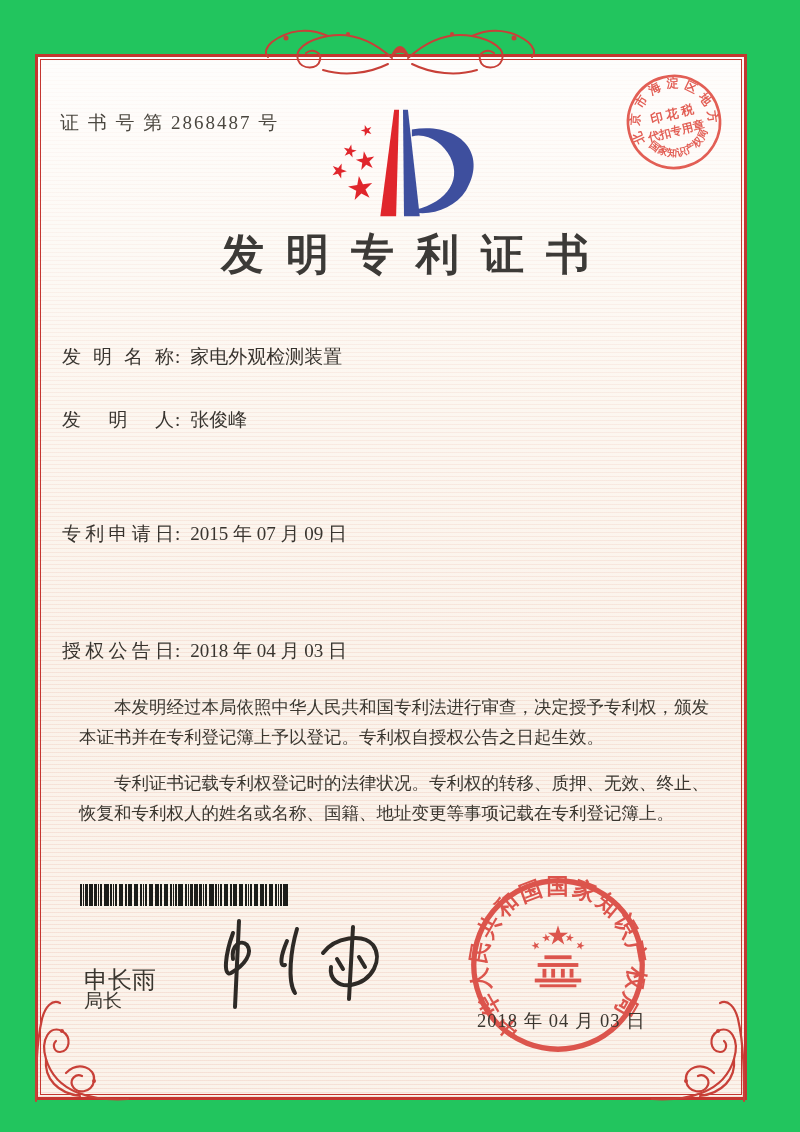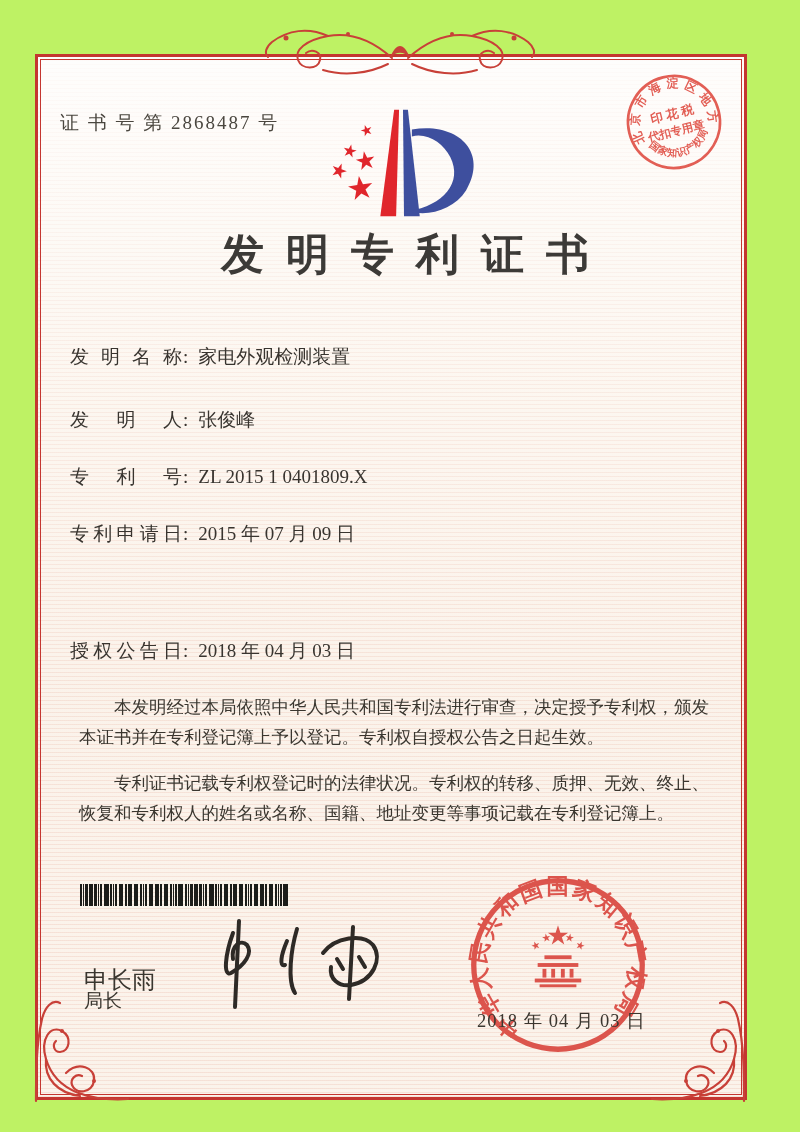--- a/index.html
+++ b/index.html
@@ -1,38 +1,38 @@
 <!DOCTYPE html>
 <html><head>
 <meta charset="utf-8">
 <style>
   html,body{margin:0;padding:0;background:#ffffff;}
   .page{
-    position:relative;width:800px;height:1132px;background:#bef264;overflow:hidden;
+    position:relative;width:800px;height:1132px;background:#22c55e;overflow:hidden;
     font-family:"Liberation Serif","DejaVu Serif",serif;color:#35322e;
   }
   
   .frame{
     position:absolute;left:35px;top:54px;width:712px;height:1046px;
     border:3px solid #c43630;box-sizing:border-box;
     background:
       linear-gradient(180deg,rgba(255,255,255,.85) 0%,rgba(255,252,248,.4) 30%,rgba(250,235,226,.15) 60%,rgba(248,228,218,.05) 100%),
       repeating-linear-gradient(0deg,rgba(224,148,126,.20) 0 1px,rgba(255,255,255,0) 1px 4px),
       #fbf4ec;
   }
   .frame-inner{position:absolute;inset:2px;border:1px solid #c43630;}
   .orn{position:absolute;pointer-events:none;}
   .cert-no{position:absolute;left:60px;top:110px;font-size:19px;letter-spacing:2px;color:#4a463f;}
   .tax-stamp{position:absolute;left:622px;top:70px;width:104px;height:104px;transform:rotate(-14deg);opacity:.92;}
   .logo{position:absolute;left:308px;top:100px;width:190px;height:128px;}
   .title{
     position:absolute;left:0;top:226px;width:800px;text-align:center;
     font-size:43px;font-weight:600;letter-spacing:22px;padding-left:32px;box-sizing:border-box;color:#3c3a37;
   }
-  .field{position:absolute;left:62px;font-size:19px;color:#38342f;white-space:nowrap;margin-left:8px;}
+  .field{position:absolute;left:62px;font-size:19px;color:#38342f;white-space:nowrap;}
   .flabel{display:inline-block;width:112px;text-align:justify;text-align-last:justify;}
   .fcolon{display:inline-block;margin:0 10px 0 1px;}
   .paras{position:absolute;left:62px;top:676px;width:680px;}
   .paras p{margin:17px;text-indent:2em;font-size:17.5px;line-height:29.5px;color:#3a362f;}
   .barcode{
     position:absolute;left:80px;top:884px;width:208px;height:22px;
     background:
       repeating-linear-gradient(90deg,#1d1c1a 0 2px,rgba(0,0,0,0) 2px 5px),
       repeating-linear-gradient(90deg,#1d1c1a 0 1px,rgba(0,0,0,0) 1px 7px),
       repeating-linear-gradient(90deg,#1d1c1a 0 1px,rgba(0,0,0,0) 1px 3px);
@@ -133,23 +133,20 @@
     </g>
   </svg>
 
   <div class="title">发明专利证书</div>
 
   <div class="field" style="top:344px;">
     <span class="flabel">发明名称</span><span class="fcolon">:</span><span>家电外观检测装置</span>
   </div>
   <div class="field" style="top:407px;">
     <span class="flabel">发明人</span><span class="fcolon">:</span><span>张俊峰</span>
-  </div>
-  <div class="field" style="top:464px;">
-    <span class="flabel">专利号</span><span class="fcolon">:</span><span>ZL 2015 1 0401809.X</span>
   </div>
   <div class="field" style="top:521px;">
     <span class="flabel">专利申请日</span><span class="fcolon">:</span><span>2015 年 07 月 09 日</span>
   </div>
   <div class="field" style="top:638px;">
     <span class="flabel">授权公告日</span><span class="fcolon">:</span><span>2018 年 04 月 03 日</span>
   </div>
 
   <div class="paras">
     <p>本发明经过本局依照中华人民共和国专利法进行审查，决定授予专利权，颁发本证书并在专利登记簿上予以登记。专利权自授权公告之日起生效。</p>

